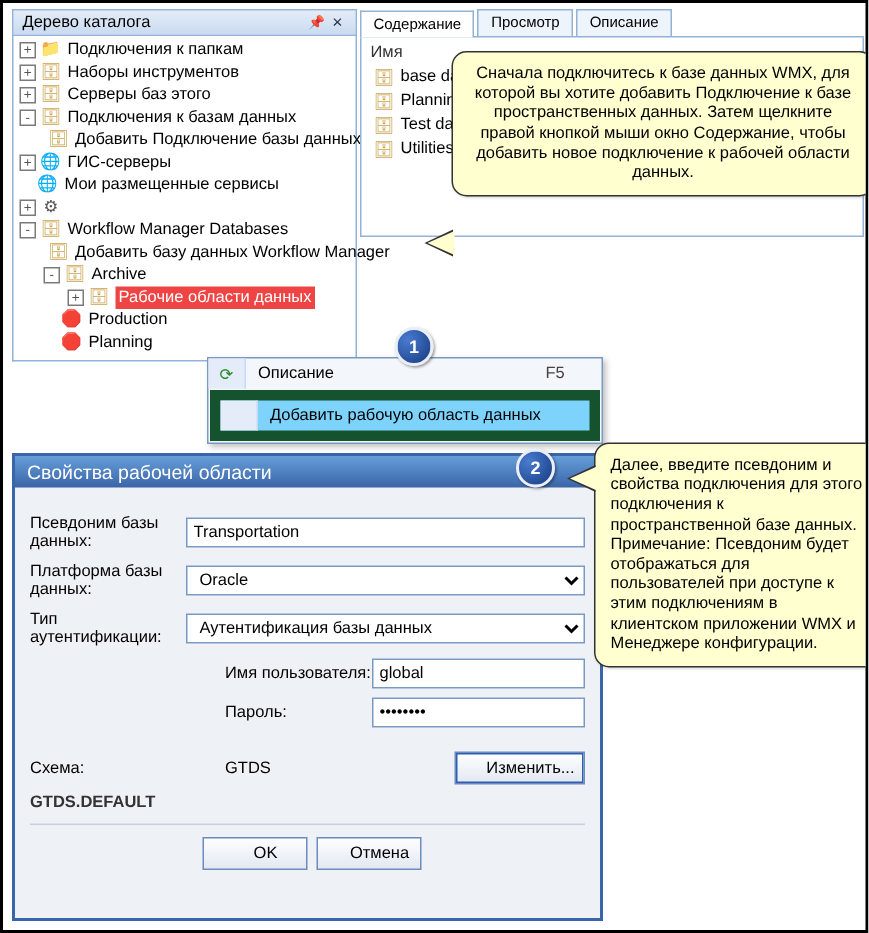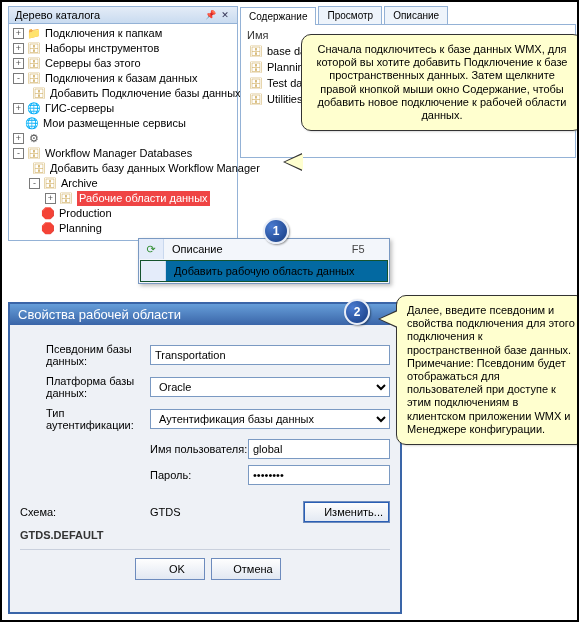--- a/index.html
+++ b/index.html
@@ -100,22 +100,22 @@
   }
   .ctx-iconcol {
     width: 24px; height: 20px;
     background: #e4ecfa;
     border-right: 1px solid #c9d8ee;
     display:flex; align-items:center; justify-content:center;
     color:#2a8a2a;
   }
   .ctx-text { padding: 0 8px; }
   .ctx-hover {
-    background: #0369a1;
-    border: 1px solid #14532d;
+    background: #7dd3fc;
+    border: 7px solid #14532d;
     margin: 1px;
   }
   .ctx-shortcut {
     margin-left: auto;
     color: #444;
   }
 
   
   .tabs-area {
     position: absolute;
@@ -208,21 +208,20 @@
     padding: 10px 10px 6px 10px;
   }
   .frow {
     display: flex;
     align-items: center;
     margin: 8px 0;
   }
   .frow label {
     width: 104px;
     font-size: 11px;
-    margin-left: 26px;
   }
   .frow .field {
     flex: 1;
   }
   input.tx, select.sel {
     width: 100%;
     box-sizing: border-box;
     font: inherit;
     height: 20px;
     border: 1px solid #7a99c2;

